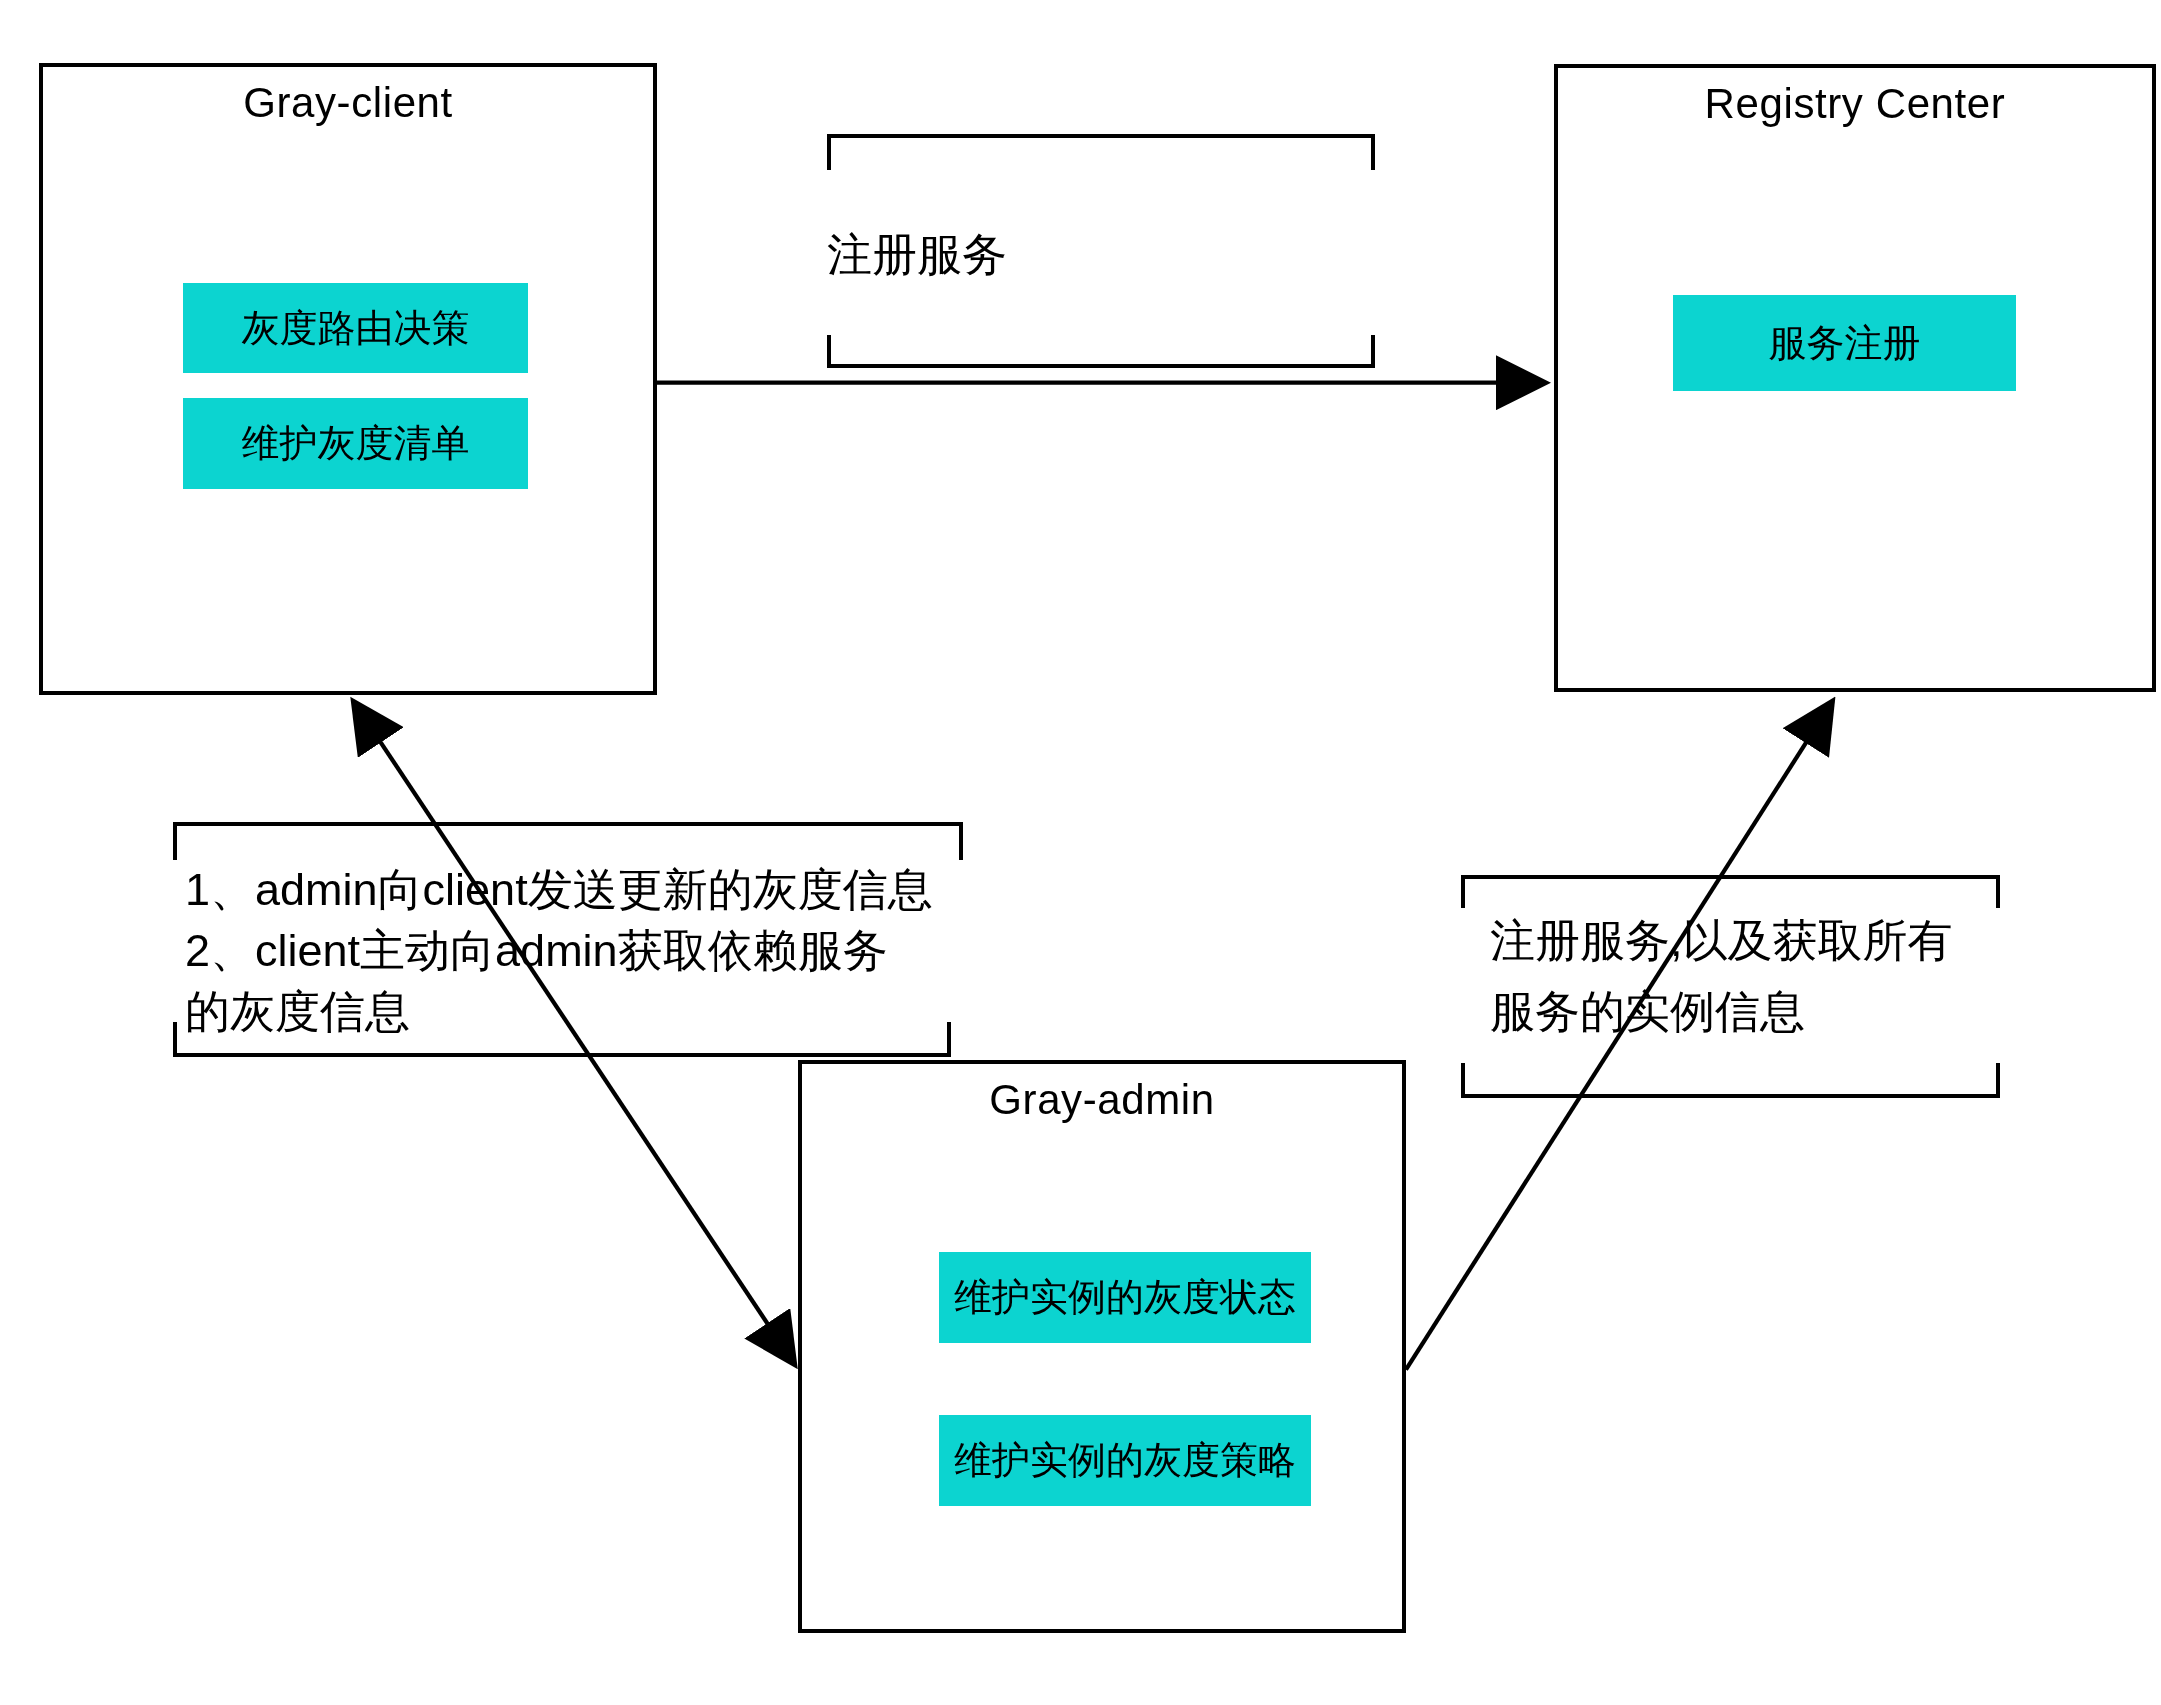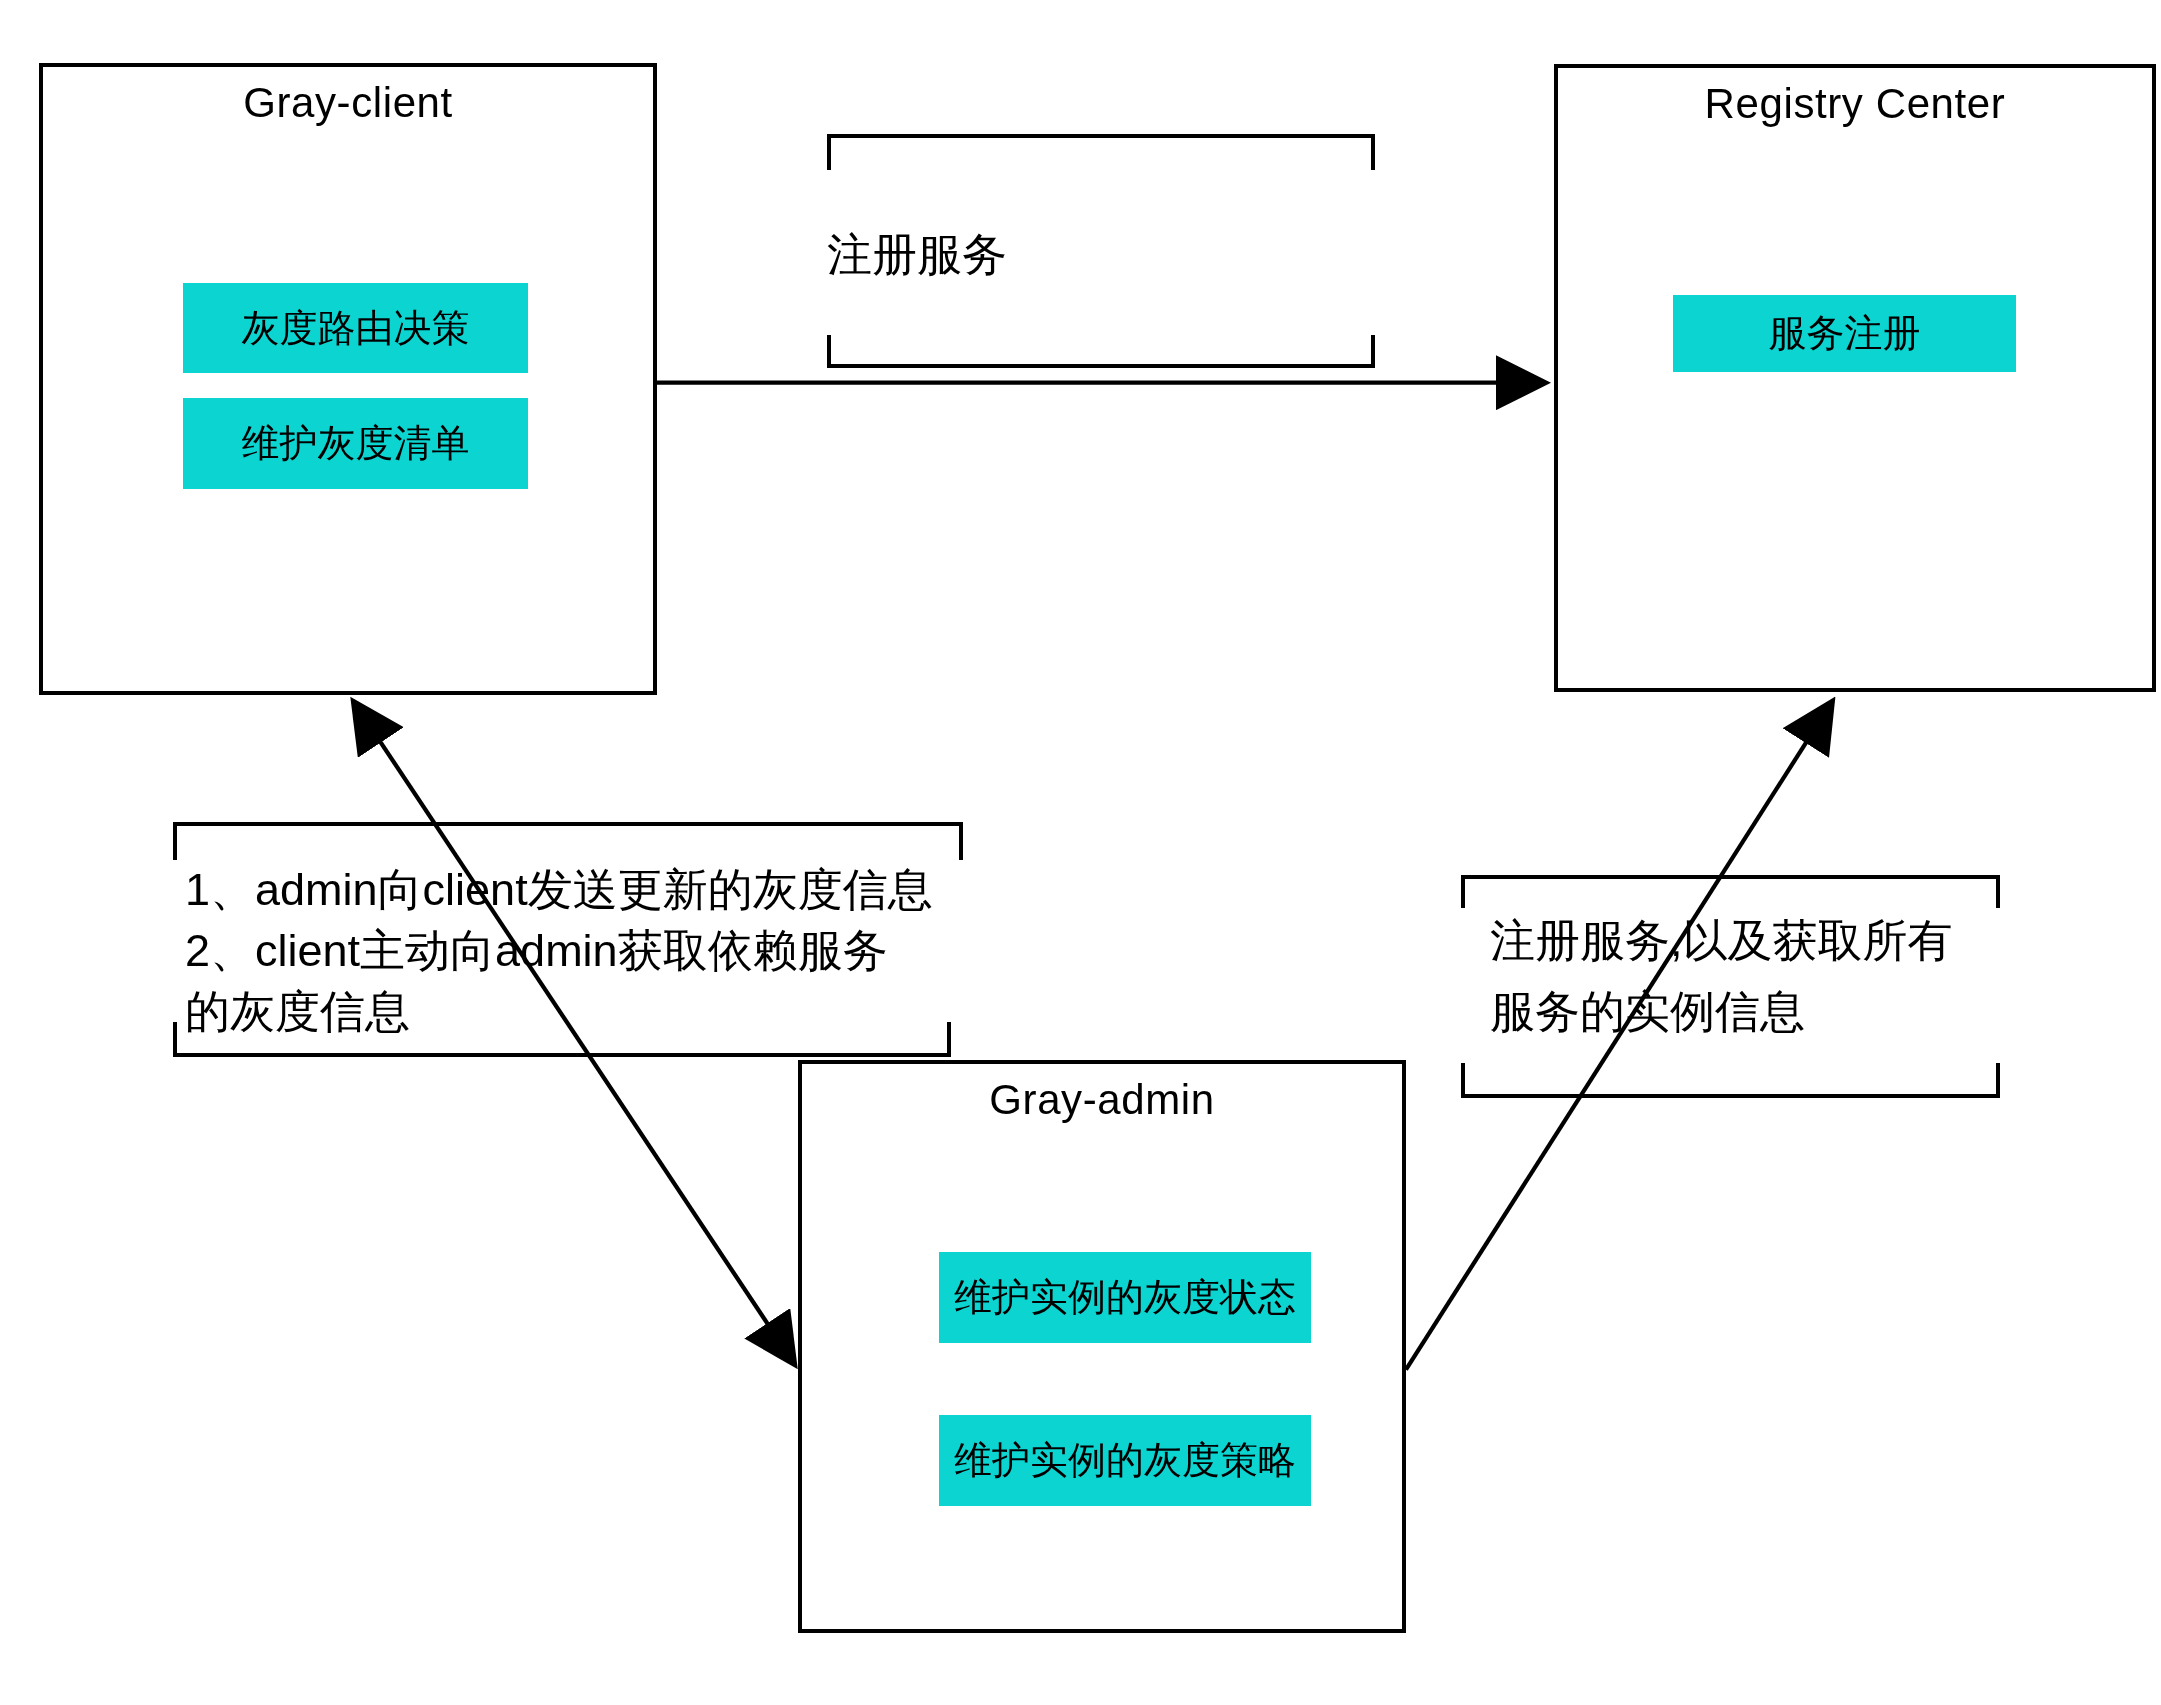--- a/index.html
+++ b/index.html
@@ -70,21 +70,21 @@
 <div id="canvas">
 
   <div class="node" style="left:39px;top:63px;width:618px;height:632px;">
     <div class="node-title">Gray-client</div>
     <div class="pill" style="left:140px;top:331px;width:345px;height:91px;">维护灰度清单</div>
     <div class="pill" style="left:140px;top:216px;width:345px;height:90px;">灰度路由决策</div>
   </div>
 
   <div class="node" style="left:1554px;top:64px;width:602px;height:628px;">
     <div class="node-title">Registry Center</div>
-    <div class="pill" style="left:115px;top:227px;width:343px;height:77px;text-align:center;">服务注册</div>
+    <div class="pill" style="left:115px;top:227px;width:343px;height:96px;text-align:center;">服务注册</div>
   </div>
 
   <div class="node" style="left:798px;top:1060px;width:608px;height:573px;">
     <div class="node-title">Gray-admin</div>
     <div class="pill" style="left:137px;top:351px;width:372px;height:91px;">维护实例的灰度策略</div>
     <div class="pill" style="left:137px;top:188px;width:372px;height:91px;">维护实例的灰度状态</div>
   </div>
 
   <div class="bracket-top" style="left:827px;top:134px;width:548px;height:36px;"></div>
   <div class="center-label" style="left:827px;top:225px;width:548px;">注册服务</div>

